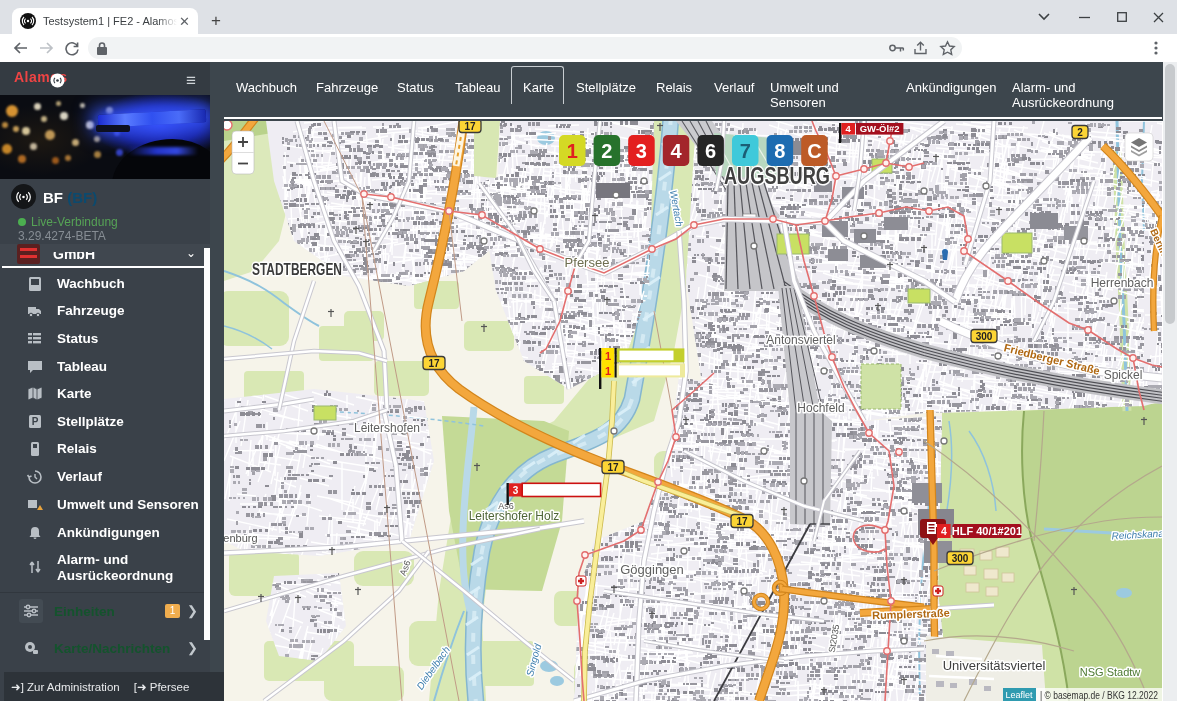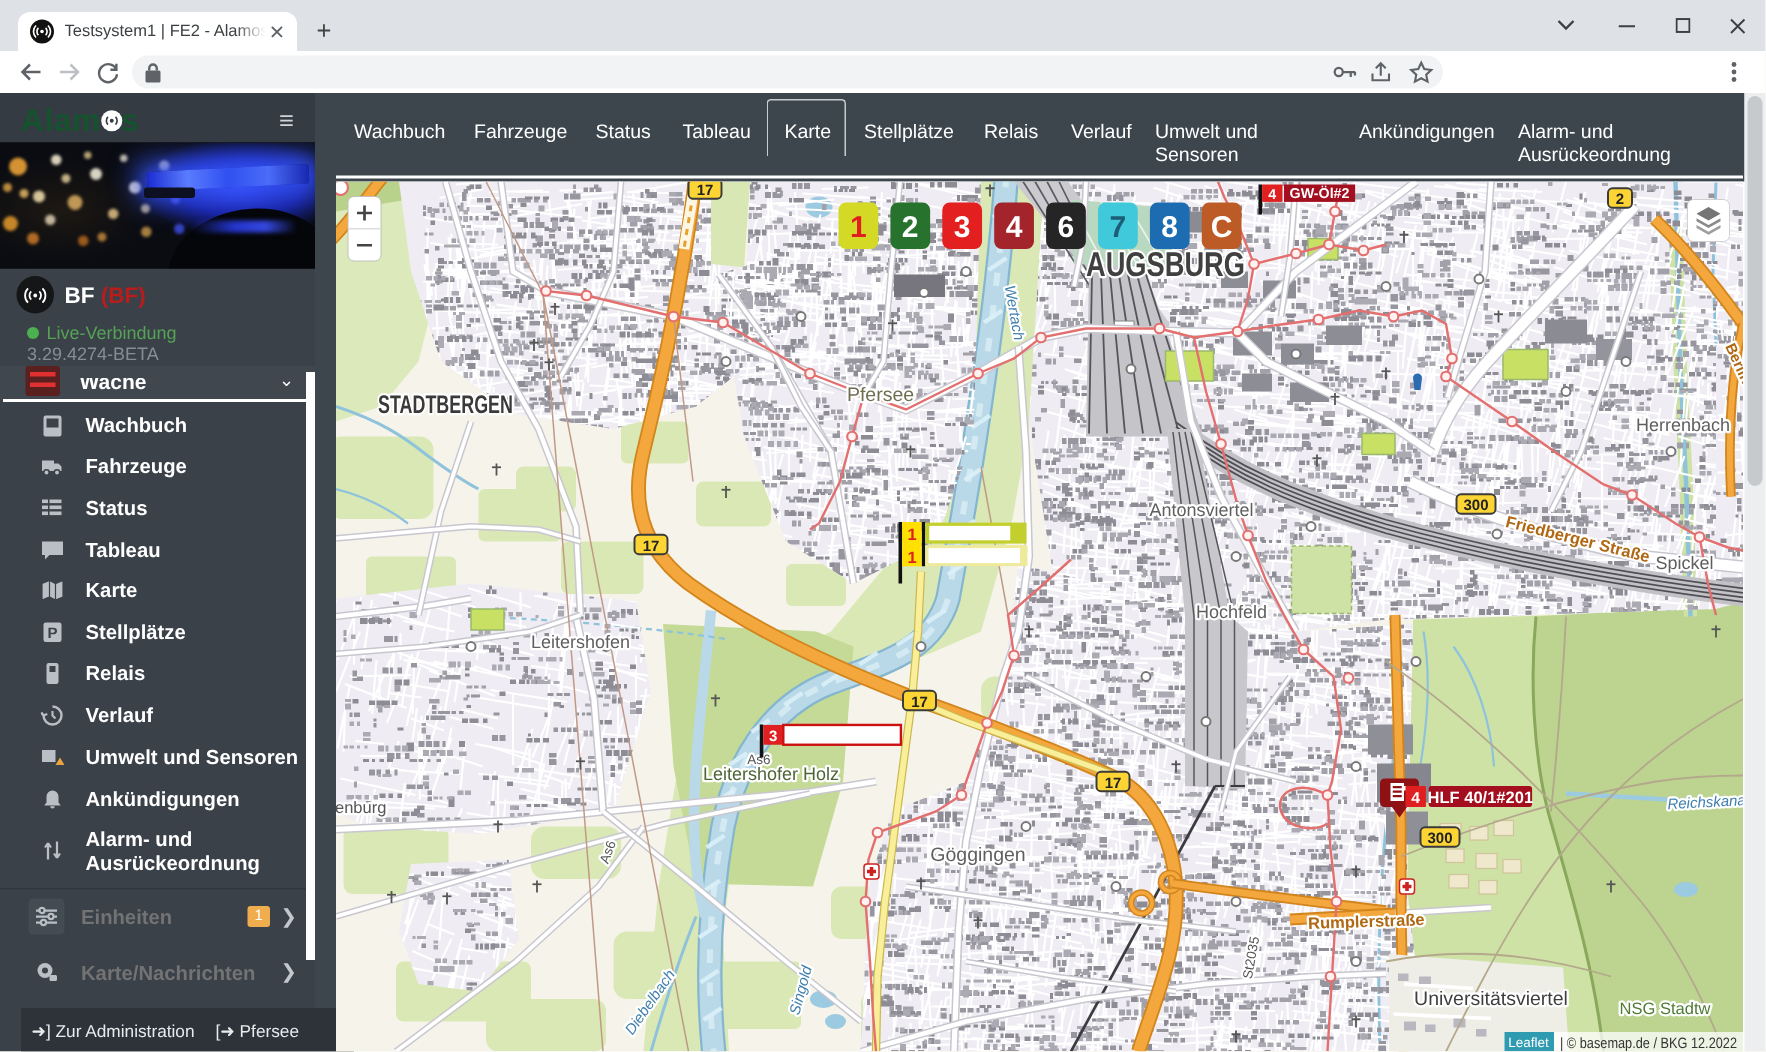--- a/index.html
+++ b/index.html
@@ -20,40 +20,40 @@
 .navline{left:224px;top:117px;width:938px;height:2px;background:#fff}
 .navgap{left:210px;top:62px;width:14px;height:639px;background:#3d464d}
 .navitem{color:#fff;font-size:13px;position:absolute;top:80px;white-space:pre-line}
 .kartebox{left:511px;top:66px;width:53px;height:38px;border:1.5px solid #c8cdd1;border-bottom:none;border-radius:3px 3px 0 0}
 .mapwrap{left:224px;top:121px;width:938px;height:580px;overflow:hidden}
 .scroll{left:1163px;top:62px;width:14px;height:639px;background:#eceef0}
 .thumb{left:1165px;top:64px;width:10px;height:260px;background:#c7cacd;border-radius:5px}
 
 .sb{left:0;top:62px;width:210px;height:639px;background:#3a4149}
 .sbhead{left:0;top:62px;width:210px;height:33px;background:#343b42}
-.logo{left:14px;top:69px;color:#14532d;font-size:21px;font-weight:bold;letter-spacing:0.5px}
+.logo{left:14px;top:69px;color:#ef4444;font-size:14px;font-weight:bold;letter-spacing:0.5px}
 .burger{left:186px;top:71px;color:#cfd4d8;font-size:17px}
 .photo{left:0;top:95px;width:210px;height:84px;background:#06070d;overflow:hidden}
 .bfic{left:11px;top:184px;width:25px;height:25px;border-radius:50%;background:#141618;color:#fff;display:flex;align-items:center;justify-content:center}
 .bft{left:43px;top:189px;font-size:15px;font-weight:bold;color:#fff}
-.bft span{color:#b91c1c;font-weight:bold}
+.bft span{color:#0c4a6e;font-weight:bold}
 .live{left:18px;top:215px;font-size:12px;color:#56a356}
 .livedot{left:18px;top:218px;width:8px;height:8px;border-radius:50%;background:#4caf50}
 .vers{left:18px;top:229px;font-size:12px;color:#868d94}
 .wache{left:0;top:244px;width:210px;height:23px;background:#40474f;color:#fff}
 .wline{left:2px;top:266px;width:203px;height:2px;background:#fff}
 .menu{left:0;top:268px;width:204px;height:404px;background:#3a4149}
 .mi{position:absolute;color:#fff;font-size:13.5px;left:57px;font-weight:bold}
 .mic{position:absolute;left:27px;width:16px;height:16px;color:#aeb4ba;font-size:13px;text-align:center}
 .sbsc{left:204px;top:248px;width:6px;height:392px;background:#fdfdfd}
 .sbth{left:204px;top:248px;width:0;height:0}
-.ein{position:absolute;color:#737373;font-size:13.5px;font-weight:bold}
+.ein{position:absolute;color:#14532d;font-size:13.5px;font-weight:bold}
 .badge{position:absolute;left:165px;width:15px;height:14px;background:#f0ad4e;border-radius:2px;color:#fff;font-size:10px;text-align:center;line-height:14px}
 .chev{position:absolute;left:187px;color:#c2c8cd;font-size:13px}
-.foot{left:14px;top:672px;width:222px;height:29px;background:#2d3339;color:#e8eaec;font-size:12.5px;display:flex;align-items:center}
+.foot{left:4px;top:672px;width:222px;height:29px;background:#2d3339;color:#e8eaec;font-size:12.5px;display:flex;align-items:center}
 </style></head><body>
 
 <div class="abs tabstrip"></div>
 <div class="abs tab">
   <div class="favico"><svg width="16" height="16" viewBox="0 0 16 16">
         <g stroke="#fff" stroke-width="1.1" fill="none">
           <circle cx="8" cy="8" r="1.2" fill="#fff" stroke="none"></circle>
           <path d="M5.6,5.6 a3.4,3.4 0 0 0 0,4.8 M10.4,5.6 a3.4,3.4 0 0 1 0,4.8"></path>
           <path d="M4,4 a5.6,5.6 0 0 0 0,8 M12,4 a5.6,5.6 0 0 1 0,8"></path>
         </g>
@@ -190,21 +190,21 @@
   </div>
 <div class="abs bft">BF <span>(BF)</span></div>
 <div class="abs livedot"></div>
 <div class="abs live" style="left:31px">Live-Verbindung</div>
 <div class="abs vers">3.29.4274-BETA</div>
 <div class="abs wache"></div>
 <div class="abs" style="left:17px;top:244px;width:23px;height:20px;background:#5a2020;border-radius:2px;overflow:hidden">
     <div style="margin:4px 3px;height:3px;background:#e03030"></div>
     <div style="margin:4px 3px;height:3px;background:#e03030"></div>
   </div>
-<div class="abs" style="left:53px;top:246px;color:#fff;font-size:14px;font-weight:bold;clip-path:inset(6px 0 0 0)">Wache</div>
+<div class="abs" style="left:53px;top:246px;color:#fff;font-size:14px;font-weight:bold;clip-path:inset(6px 0 0 0)">GmbH</div>
 <div class="abs" style="left:186px;top:246px;color:#fff;font-size:12px">⌄</div>
 <div class="abs wline"></div>
 <div class="abs menu"></div>
 <div class="abs sbsc"></div>
 <div class="abs sbth"></div>
 <div class="abs mic" style="top:275.5px"><svg width="16" height="16" viewBox="0 0 16 16">
       <rect x="2" y="1" width="12" height="14" rx="1.5" fill="#b9bfc5"></rect>
       <rect x="4" y="3" width="8" height="6" fill="#3a4149"></rect>
     </svg></div>
 <div class="abs mi" style="top:275.5px">Wachbuch</div>

